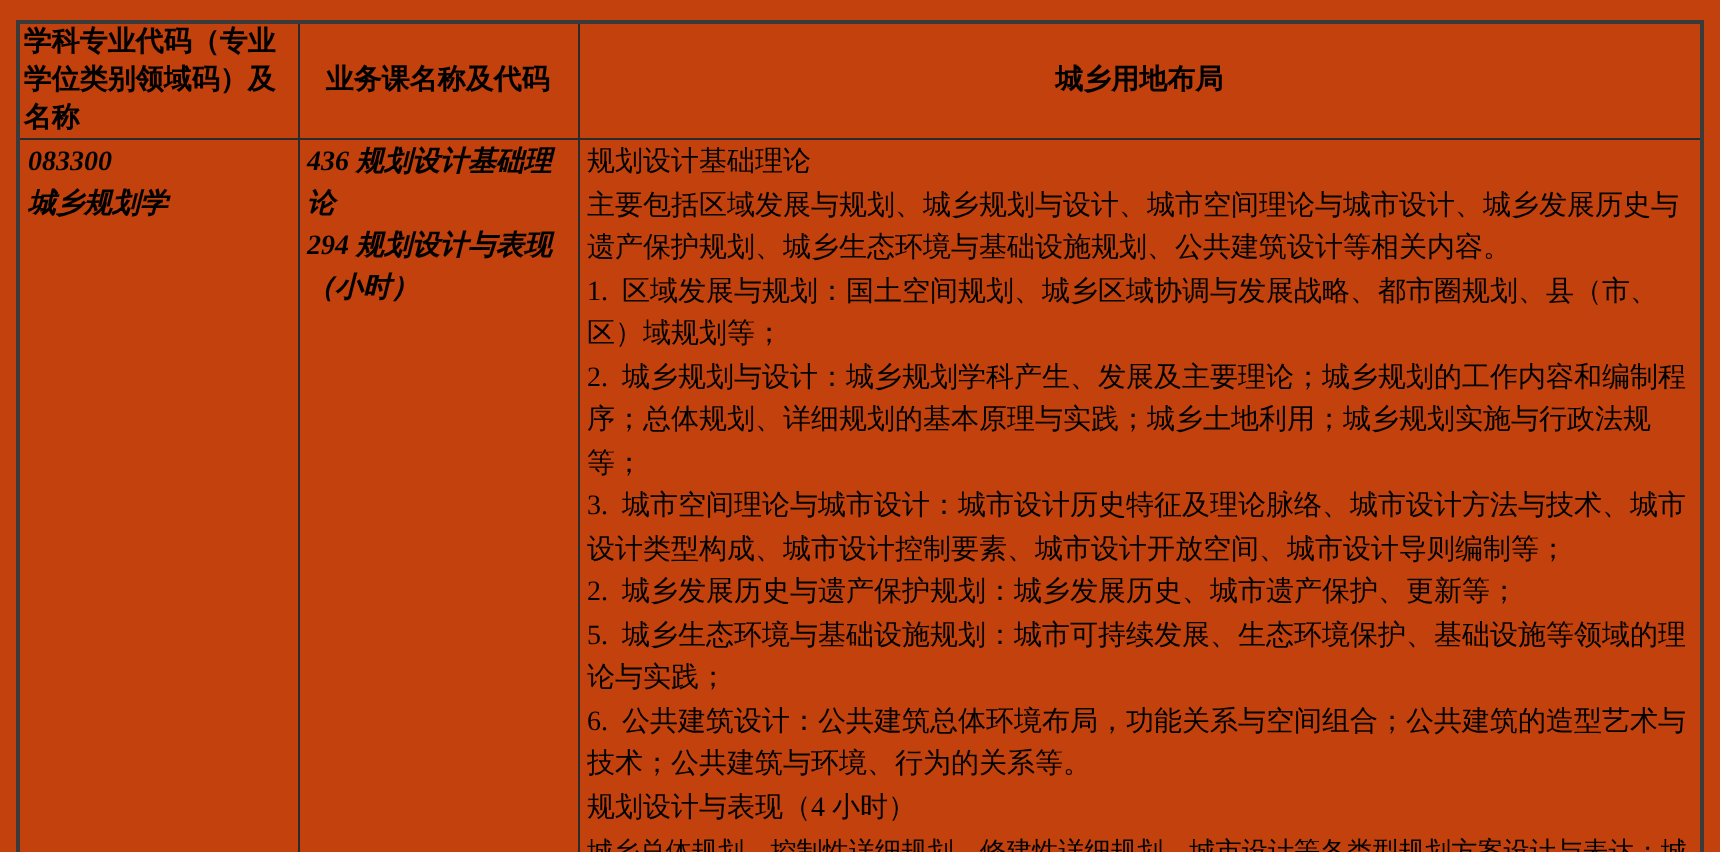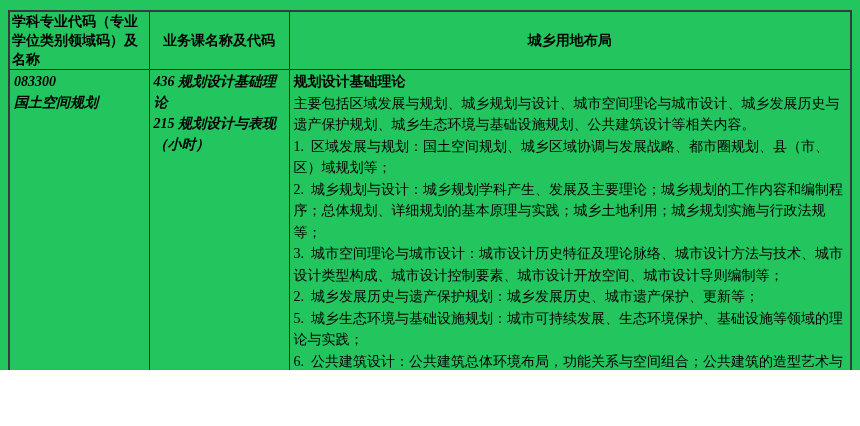--- a/index.html
+++ b/index.html
@@ -5,22 +5,22 @@
   html, body {
     margin: 0;
     padding: 0;
     background: #ffffff;
     font-family: "Liberation Serif", "DejaVu Serif", serif;
     color: #000000;
   }
   .page {
     position: relative;
     width: 860px;
-    height: 370px;
-    background: #22c55e;
+    height: 426px;
+    background: #c2410c;
     overflow: hidden;
   }
   table.syllabus {
     position: absolute;
     left: 8px;
     top: 10px;
     width: 842px;
     border-collapse: collapse;
     table-layout: fixed;
     border: 2px solid #3a3a3a;
@@ -51,21 +51,21 @@
   td.cell-major, td.cell-course {
     font-weight: bold;
     line-height: 21px;
     padding-top: 3px;
   }
   td.cell-scope {
     line-height: 21.5px;
     padding: 1px 3px 0 3px;
   }
   .scope-title {
-    font-weight: bold;
+    font-weight: normal;
     white-space: pre-wrap;
   }
   .scope-para, .scope-item {
     white-space: pre-wrap;
     margin: 0;
   }
   .scope-para-small {
     white-space: pre-wrap;
     margin: 0;
     font-size: 13.1px;
@@ -87,25 +87,25 @@
       <tr>
         <th class="h-left">学科专业代码（专业学位类别领域码）及名称</th>
         <th class="h-center">业务课名称及代码</th>
         <th class="h-center">城乡用地布局</th>
       </tr>
     </thead>
     <tbody>
       <tr>
         <td class="cell-major">
           <div class="course-line">083300</div>
-          <div class="course-line">国土空间规划</div>
+          <div class="course-line">城乡规划学</div>
         </td>
         <td class="cell-course">
           <div class="course-line">436 规划设计基础理论</div>
-          <div class="course-line">215 规划设计与表现</div>
+          <div class="course-line">294 规划设计与表现</div>
           <div class="course-line">（小时）</div>
         </td>
         <td class="cell-scope">
           <div class="scope-title">规划设计基础理论</div>
           <p class="scope-para">主要包括区域发展与规划、城乡规划与设计、城市空间理论与城市设计、城乡发展历史与遗产保护规划、城乡生态环境与基础设施规划、公共建筑设计等相关内容。</p>
           <div class="scope-item">1.  区域发展与规划：国土空间规划、城乡区域协调与发展战略、都市圈规划、县（市、区）域规划等；</div>
           <div class="scope-item">2.  城乡规划与设计：城乡规划学科产生、发展及主要理论；城乡规划的工作内容和编制程序；总体规划、详细规划的基本原理与实践；城乡土地利用；城乡规划实施与行政法规等；</div>
           <div class="scope-item">3.  城市空间理论与城市设计：城市设计历史特征及理论脉络、城市设计方法与技术、城市设计类型构成、城市设计控制要素、城市设计开放空间、城市设计导则编制等；</div>
           <div class="scope-item">2.  城乡发展历史与遗产保护规划：城乡发展历史、城市遗产保护、更新等；</div>
           <div class="scope-item">5.  城乡生态环境与基础设施规划：城市可持续发展、生态环境保护、基础设施等领域的理论与实践；</div>

